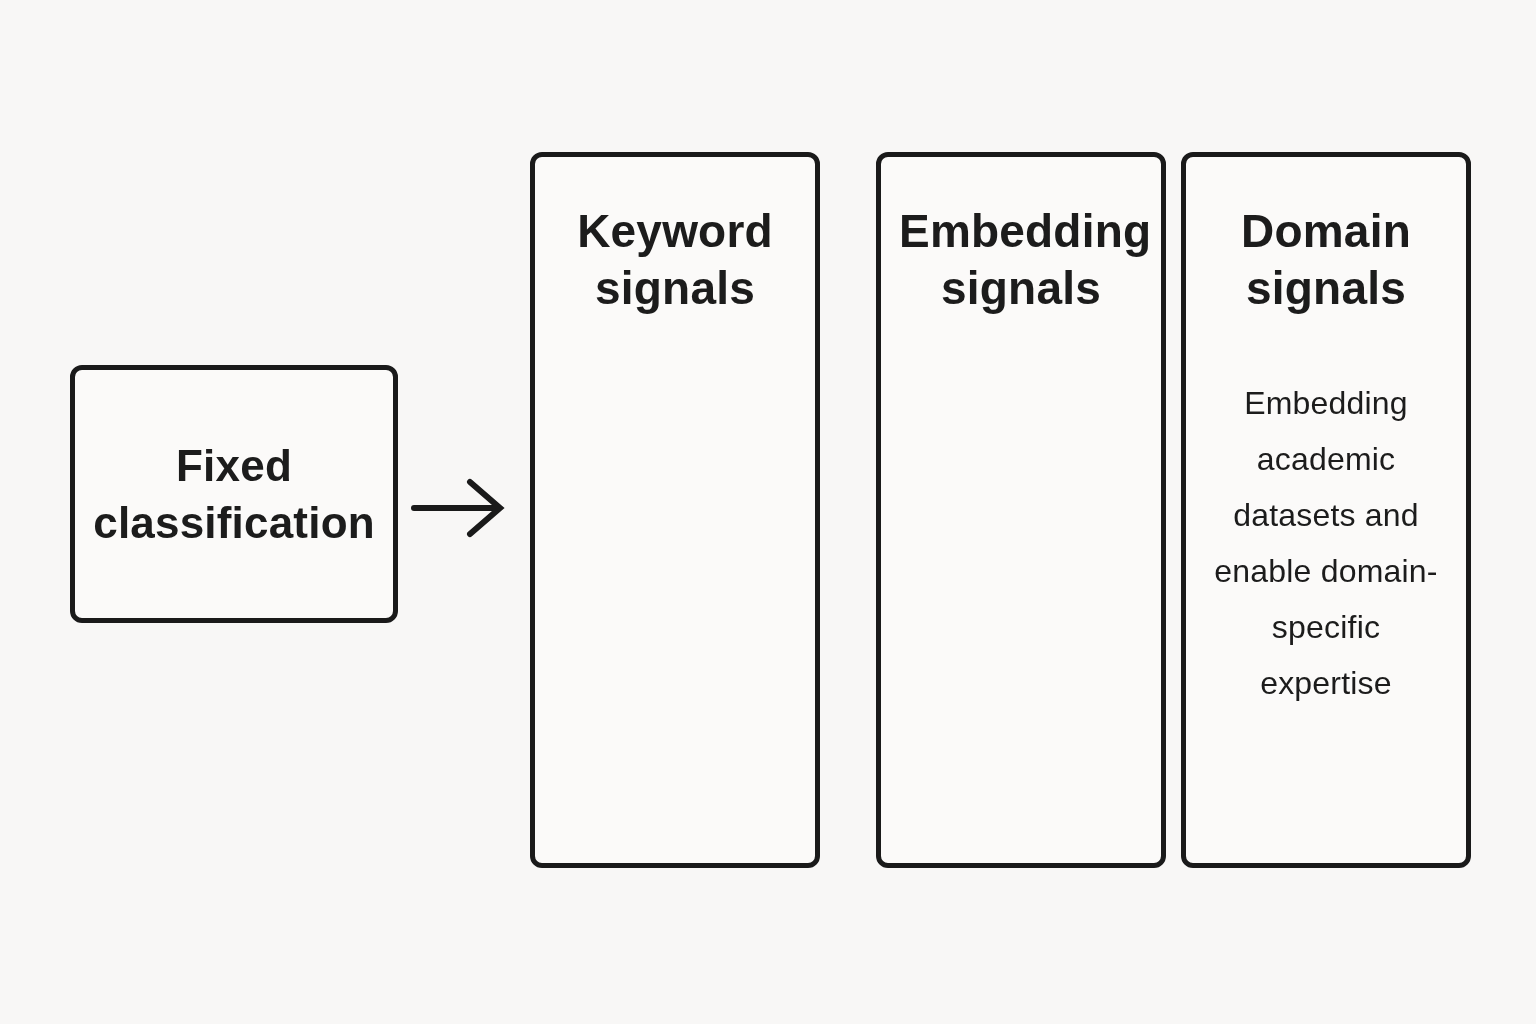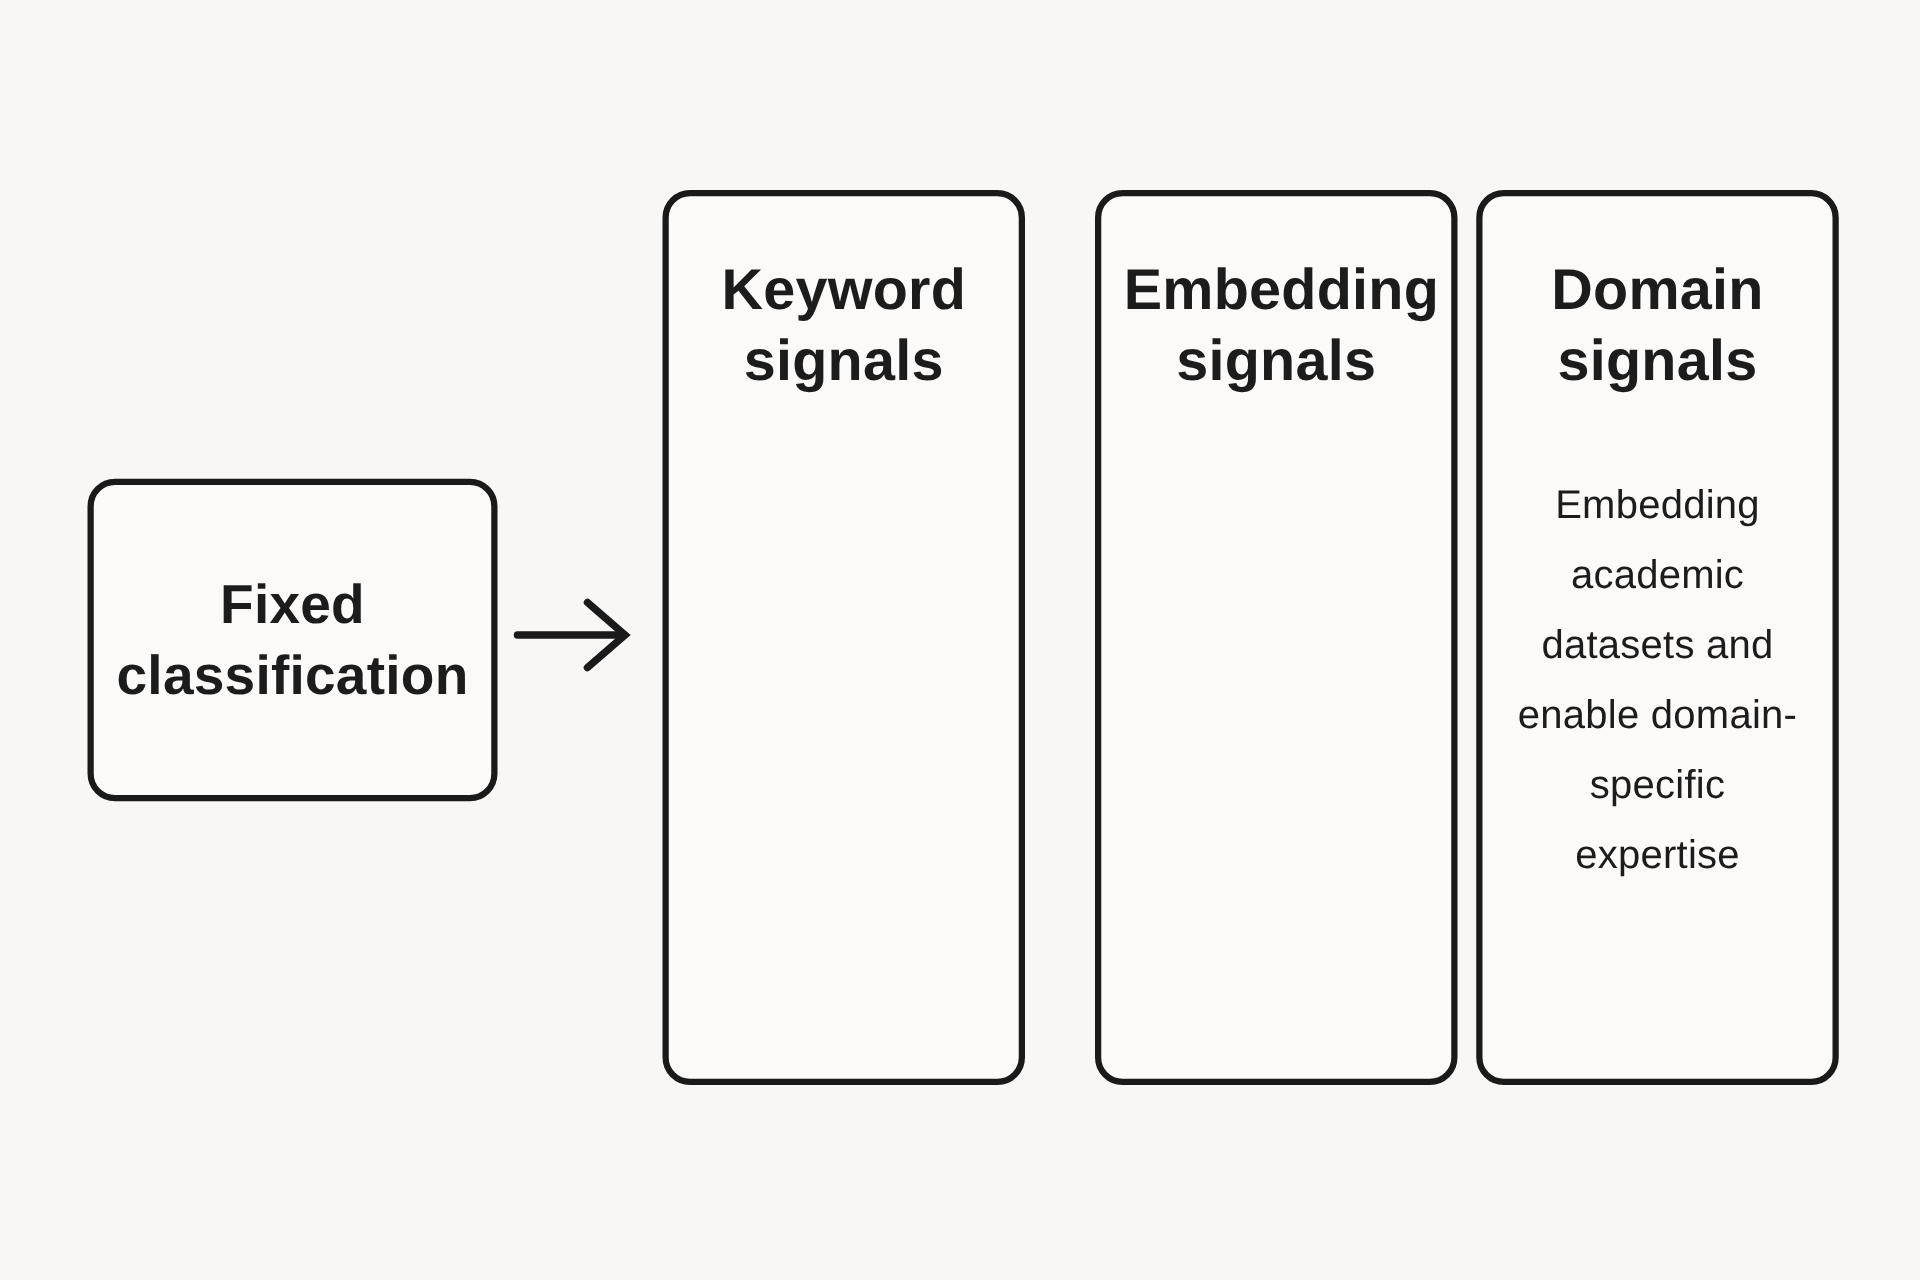--- a/index.html
+++ b/index.html
@@ -13,25 +13,25 @@
     overflow: hidden;
     background: #f8f7f6;
     font-family: "Liberation Sans", "DejaVu Sans", sans-serif;
     color: #1c1c1c;
   }
   .node {
     position: absolute;
     box-sizing: border-box;
     background: #fbfaf9;
     border: 5px solid #1a1a1a;
-    border-radius: 22px;
+    border-radius: 12px;
   }
   .source-node {
     left: 70px;
-    top: 383px;
+    top: 365px;
     width: 328px;
     height: 258px;
     display: flex;
     align-items: center;
     justify-content: center;
     text-align: center;
   }
   .source-title {
     font-size: 44px;
     font-weight: 700;

